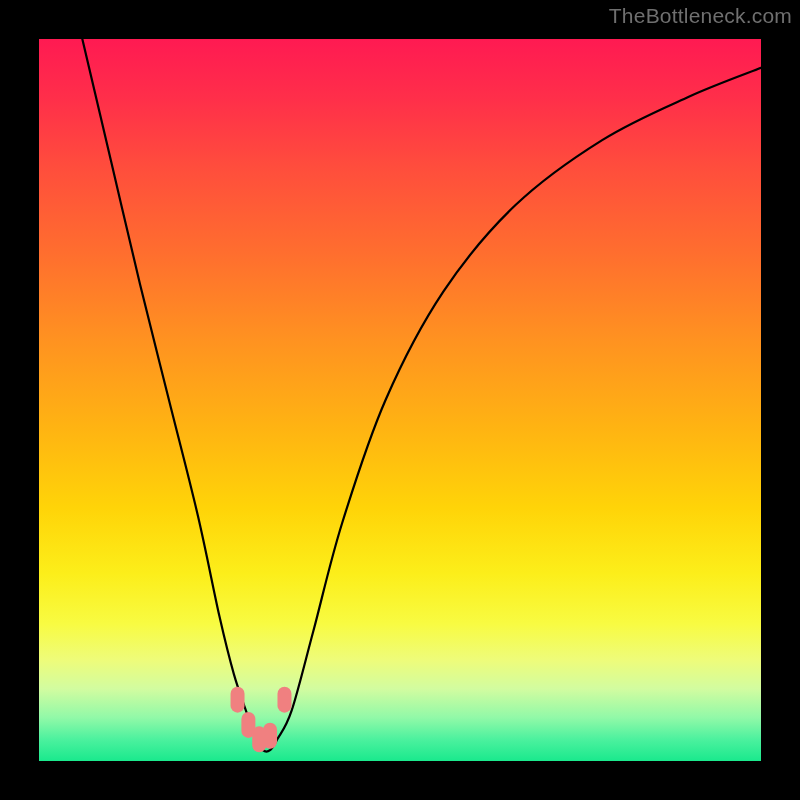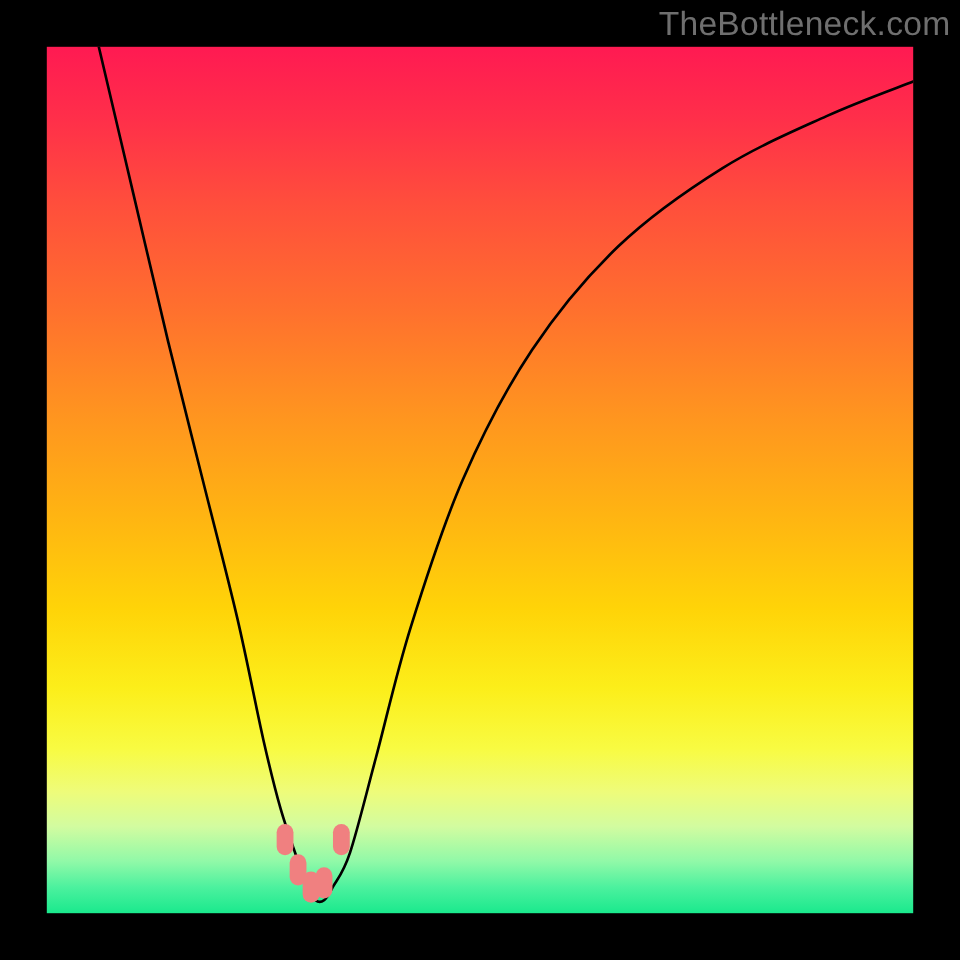--- a/index.html
+++ b/index.html
@@ -42,21 +42,21 @@
       #91f9a8 94%,
       #4cf19e 97%,
       #1ae98d 100%
     );
   }
   .watermark {
     position: absolute;
     top: 4px;
     right: 8px;
     color: #6f6f6f;
-    font-size: 28px;
+    font-size: 21px;
     letter-spacing: 0.2px;
     font-weight: 400;
     user-select: none;
   }
   svg.curve {
     position: absolute;
     top: 0;
     left: 0;
     width: 722px;
     height: 722px;

